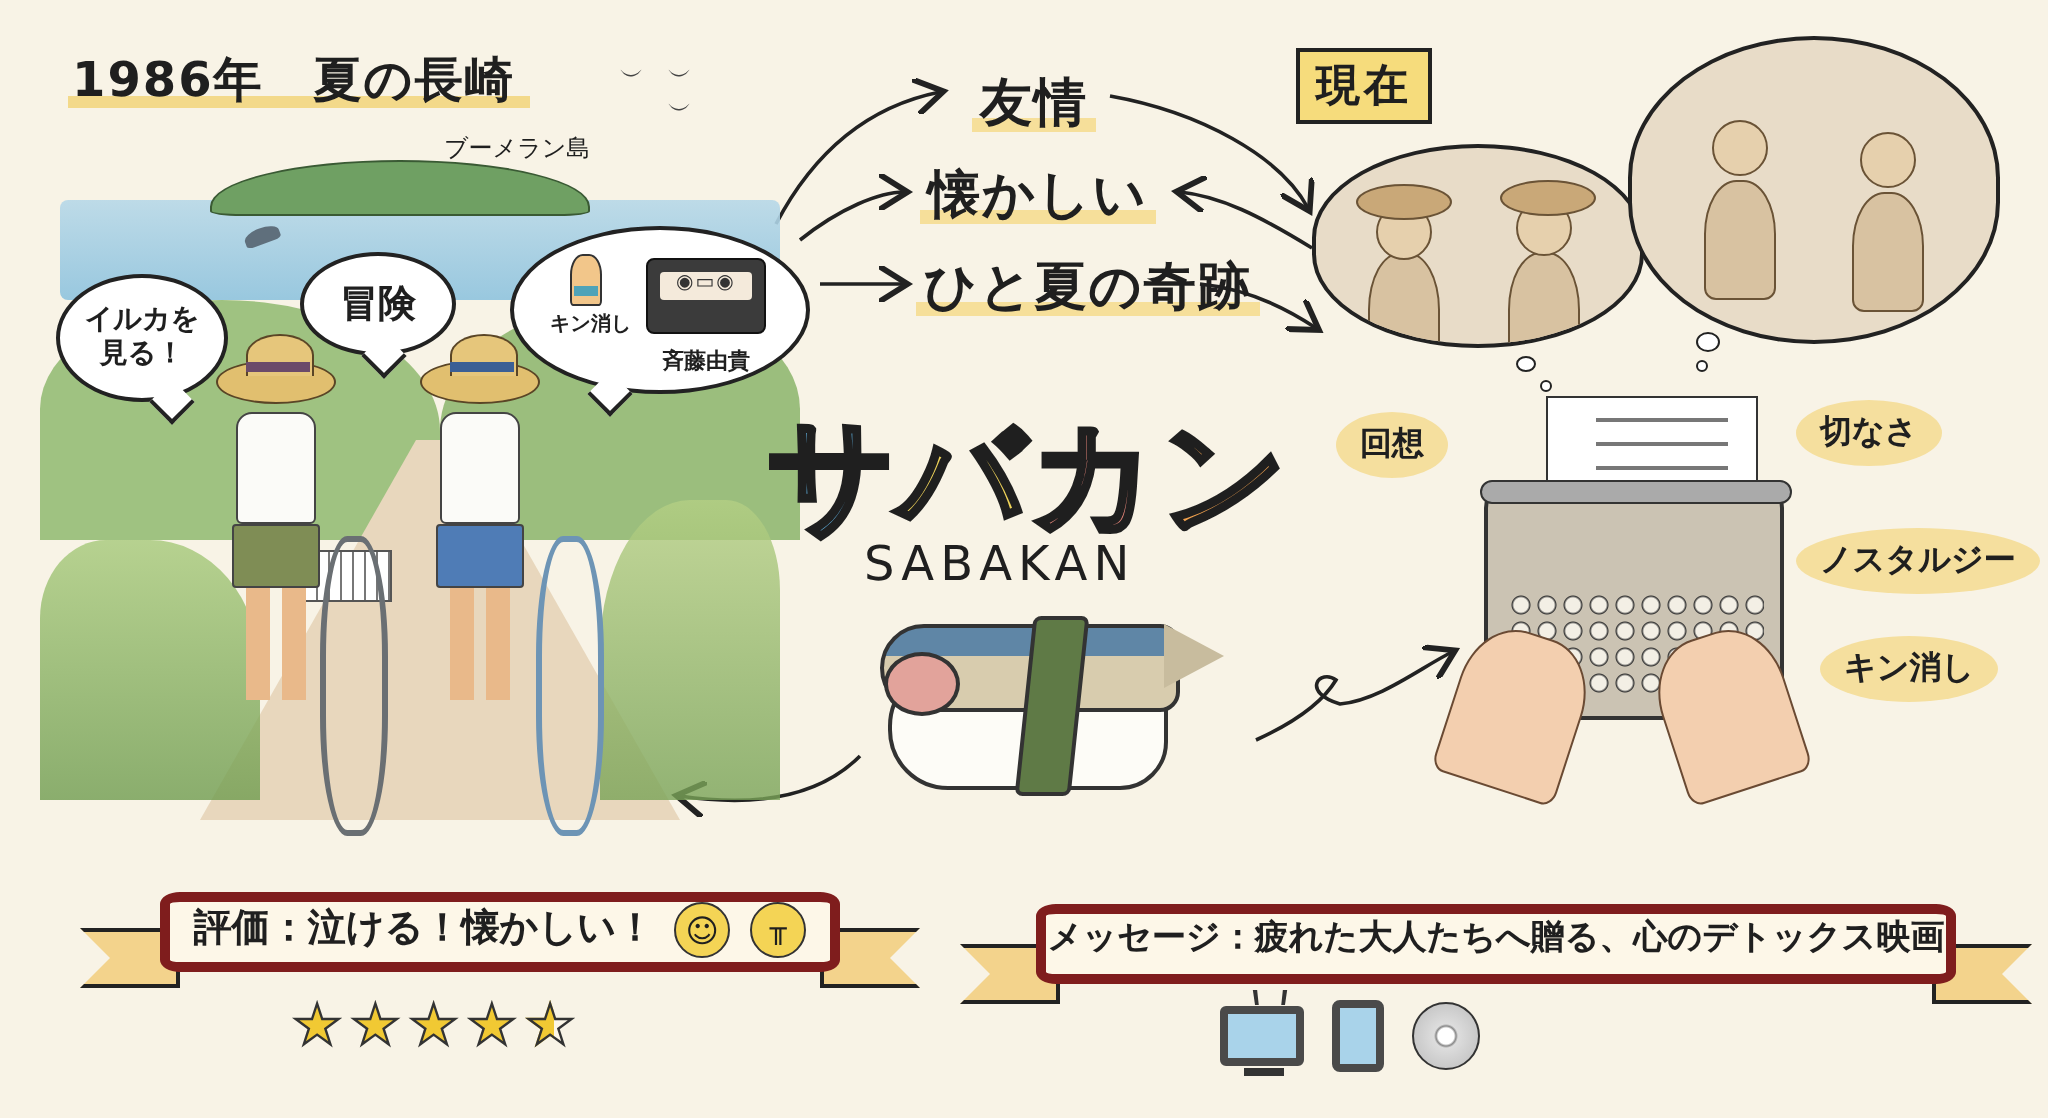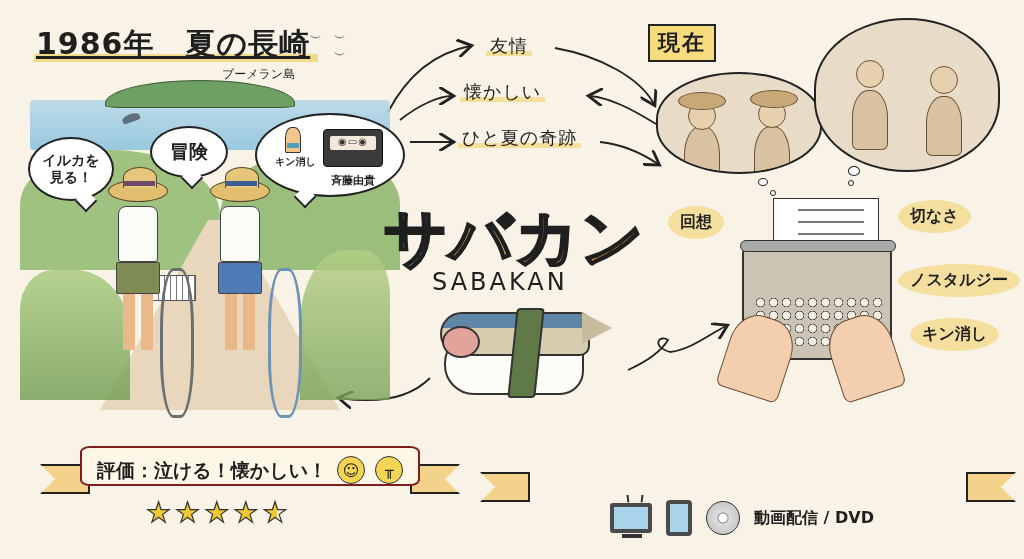--- a/index.html
+++ b/index.html
@@ -7,24 +7,23 @@
   body {
     background: #f8f3e6;
     font-family: "DejaVu Sans", "Liberation Sans", sans-serif;
     color: #1f1f1f;
     position: relative;
   }
   .abs { position: absolute; }
 
   
   .title {
-    left: 34px; top: 24px; font-size: 30px; font-weight: bold; letter-spacing: 1px;
+    left: 34px; top: 24px; font-size: 24px; font-weight: bold; letter-spacing: 1px;
     padding: 0 8px 2px 2px;
     background: linear-gradient(transparent 70%, #f3d98a 70%, #f3d98a 88%, transparent 88%);
-    text-decoration: underline;
   }
   .sea { left: 30px; top: 100px; width: 360px; height: 50px; background: linear-gradient(#b7d8e8, #8ec3de); border-radius: 4px; opacity: 0.9;}
   .island { left: 105px; top: 80px; width: 190px; height: 28px; background: #6fa063; border-radius: 60% 60% 10% 10% / 100% 100% 10% 10%; border: 1.5px solid #3a5a34;}
   .island-label { left: 222px; top: 66px; font-size: 12px; }
   .birds { left: 310px; top: 30px; font-size: 12px; color: #444; }
   .dolphin { left: 122px; top: 114px; width: 18px; height: 8px; background: #5f6f7c; border-radius: 50% 50% 20% 20%; transform: rotate(-20deg);}
   .hill-l { left: 20px; top: 150px; width: 200px; height: 120px; background: #8fb86f; border-radius: 50% 60% 0 0; opacity: .85;}
   .hill-r { left: 220px; top: 150px; width: 180px; height: 120px; background: #8bb46a; border-radius: 60% 50% 0 0; opacity: .85;}
   .grass-l { left: 20px; top: 270px; width: 110px; height: 130px; background: linear-gradient(#a6c97a, #6f9c4f); border-radius: 30% 50% 0 0; opacity: .8;}
   .grass-r { left: 300px; top: 250px; width: 90px; height: 150px; background: linear-gradient(#b4cf84, #79a357); border-radius: 50% 30% 0 0; opacity: .8;}
@@ -67,21 +66,21 @@
   .boy2 .shorts { background: #4f7cb6; }
   .legs { width: 30px; height: 56px; margin: 0 auto; background: linear-gradient(90deg, #e9b98a 0 40%, transparent 40% 60%, #e9b98a 60%); }
   .boy1 { left: 108px; top: 180px; }
   .boy2 { left: 210px; top: 180px; }
   .bike { width: 34px; height: 150px; border: 3px solid #5c6670; border-radius: 40%; background: transparent; }
   .bike1 { left: 160px; top: 268px; border-color:#6a6f73;}
   .bike2 { left: 268px; top: 268px; border-color:#6d94b5;}
   .basket { left: 152px; top: 275px; width: 44px; height: 26px; border: 1.5px solid #555; background: repeating-linear-gradient(90deg, transparent 0 5px, #777 5px 6px), #fff; }
 
   
-  .kw { font-size: 18px; font-weight: normal; letter-spacing: 1px;
+  .kw { font-size: 26px; font-weight: bold; letter-spacing: 1px;
     background: linear-gradient(transparent 72%, #f6df9a 72%, #f6df9a 92%, transparent 92%); padding: 0 4px; }
   .kw1 { left: 486px; top: 34px; }
   .kw2 { left: 460px; top: 80px; }
   .kw3 { left: 458px; top: 126px; }
   svg.arrows { left: 0; top: 0; width: 1024px; height: 559px; pointer-events: none; }
 
   
   .present { left: 648px; top: 24px; font-size: 22px; font-weight: bold; padding: 2px 8px;
     background: #f6dc7c; border: 2px solid #222; letter-spacing: 2px; }
   .cloud { background: #e8dcc8; border: 2px solid #222; border-radius: 50% / 46%;
@@ -122,22 +121,22 @@
   .hand-l { left: 726px; top: 316px; transform: rotate(18deg); }
   .hand-r { left: 832px; top: 316px; transform: rotate(-18deg); }
   .tag { font-size: 16px; font-weight: bold; padding: 6px 12px; background: #f5df9e; border-radius: 50%; }
   .tag-1 { left: 668px; top: 206px; }
   .tag-2 { left: 898px; top: 200px; }
   .tag-3 { left: 898px; top: 264px; }
   .tag-4 { left: 910px; top: 318px; }
 
   
   .ribbon-wrap { position: absolute; }
-  .ribbon { position: absolute; background: #fdf7e8; border: 2px solid #7f1d1d;
-    display: flex; align-items: flex-end; justify-content: center; font-weight: bold; }
+  .ribbon { position: absolute; background: #fdf7e8; border: 5px solid #7f1d1d;
+    display: flex; align-items: flex-start; justify-content: center; font-weight: bold; }
   .ribbon-tail { position: absolute; width: 50px; height: 30px; background: #f3d38c; border: 2px solid #222; }
   .rt-l { clip-path: polygon(0 0, 100% 0, 100% 100%, 0 100%, 30% 50%); }
   .rt-r { clip-path: polygon(0 0, 100% 0, 70% 50%, 100% 100%, 0 100%); }
 
   .rating { left: 40px; top: 438px; width: 420px; height: 90px; }
   .rating .ribbon { left: 40px; top: 8px; width: 340px; height: 40px; font-size: 19px; gap: 6px; border-radius: 10px / 6px; }
   .rating .rt-l { left: 0; top: 26px; }
   .rating .rt-r { right: 0; top: 26px; }
   .face { width: 28px; height: 28px; border-radius: 50%; background: #f4d455; border: 1.5px solid #333; display: inline-flex; align-items: center; justify-content: center; font-size: 16px; margin-left: 4px;}
   .stars { left: 146px; top: 496px; font-size: 28px; color: #f1c933; letter-spacing: 4px; -webkit-text-stroke: 1.2px #333; }
@@ -283,19 +282,21 @@
     <span class="face" style="font-size:14px;">╥</span>
   </div>
 </div>
 <div class="abs stars">
   <span>★</span><span>★</span><span>★</span><span>★</span><span class="half">★</span>
 </div>
 
 <div class="ribbon-wrap message">
   <div class="ribbon-tail rt-l"></div>
   <div class="ribbon-tail rt-r"></div>
+  <div class="ribbon">
+    <span>メッセージ：疲れた大人たちへ贈る、心のデトックス映画</span>
+  </div>
 </div>
 <div class="abs media">
   <div class="tv"></div>
   <div class="tablet"></div>
   <div class="disc"></div>
-  <span class="media-label">動画配信 / DVD</span>
 </div>
 
 </body></html>

